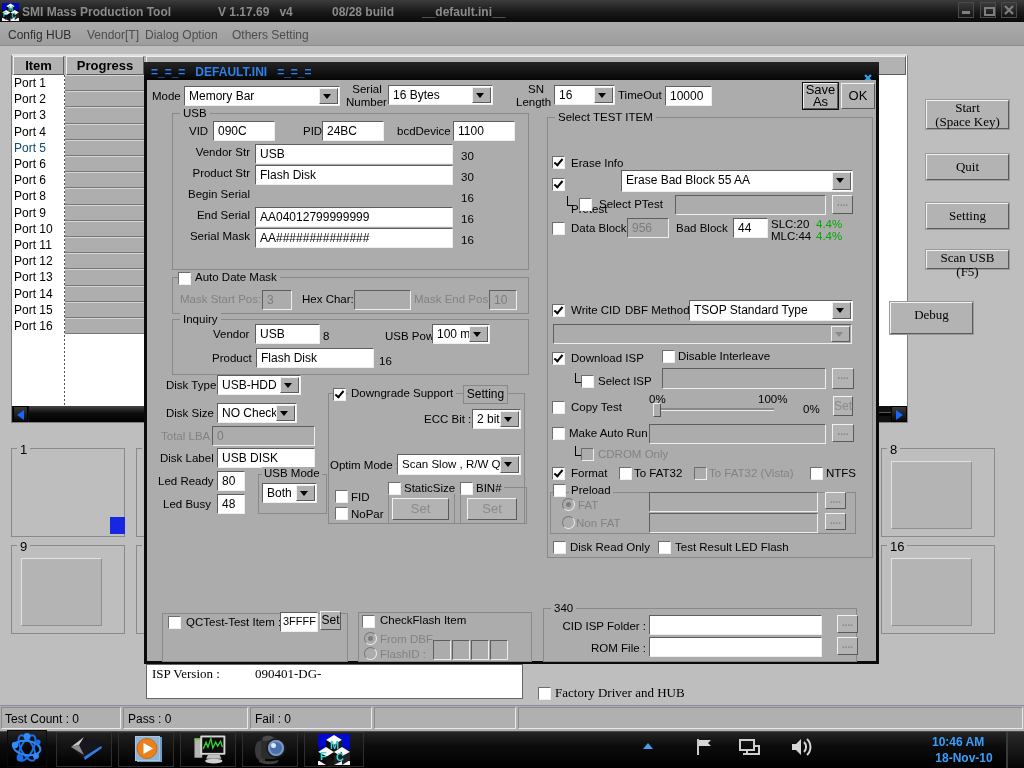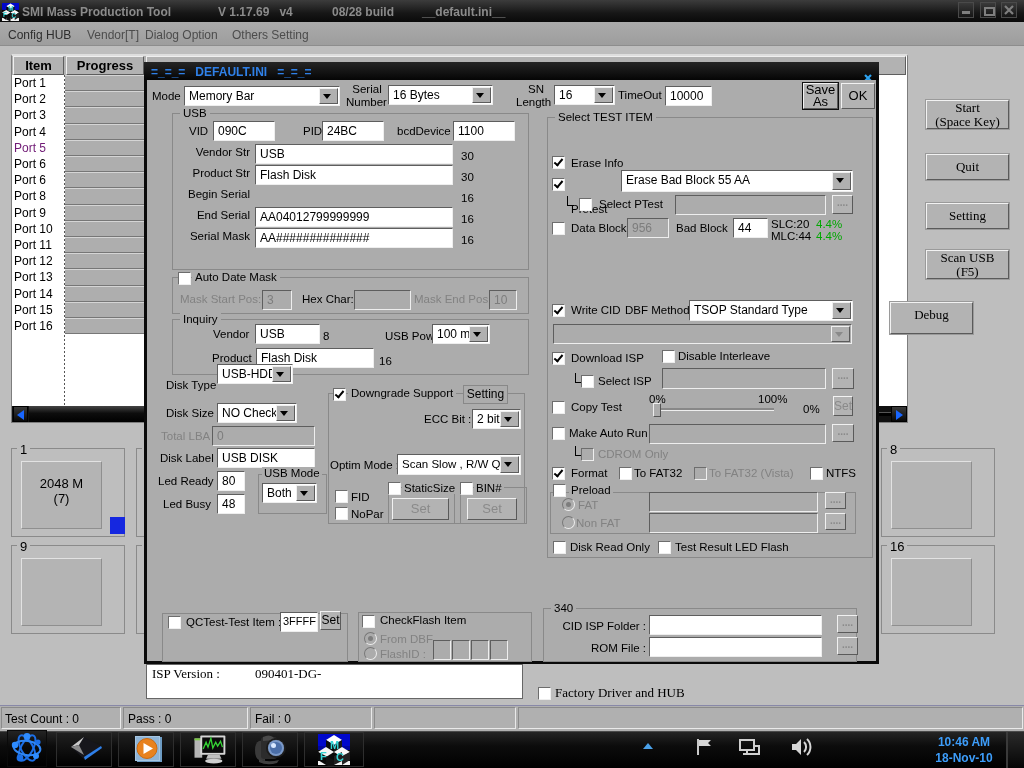--- a/index.html
+++ b/index.html
@@ -79,21 +79,21 @@
 <div class="abs" style="left:146px;top:56px;width:760px;height:19px;background:#b2b2b2;border:1px solid;border-color:#efefef #5e5e5e #5e5e5e #efefef;box-sizing:border-box"></div>
 
 <div class="abs" style="left:14px;top:76.0px;font:12px 'Liberation Sans';color:#000">Port 1</div>
 <div class="abs" style="left:65px;top:75.0px;width:81px;height:16.2px;background:#aeaeae;border-bottom:1px solid #777;border-top:1px solid #d5d5d5;box-sizing:border-box"></div>
 <div class="abs" style="left:14px;top:92.2px;font:12px 'Liberation Sans';color:#000">Port 2</div>
 <div class="abs" style="left:65px;top:91.2px;width:81px;height:16.2px;background:#aeaeae;border-bottom:1px solid #777;border-top:1px solid #d5d5d5;box-sizing:border-box"></div>
 <div class="abs" style="left:14px;top:108.4px;font:12px 'Liberation Sans';color:#000">Port 3</div>
 <div class="abs" style="left:65px;top:107.4px;width:81px;height:16.2px;background:#aeaeae;border-bottom:1px solid #777;border-top:1px solid #d5d5d5;box-sizing:border-box"></div>
 <div class="abs" style="left:14px;top:124.6px;font:12px 'Liberation Sans';color:#000">Port 4</div>
 <div class="abs" style="left:65px;top:123.6px;width:81px;height:16.2px;background:#aeaeae;border-bottom:1px solid #777;border-top:1px solid #d5d5d5;box-sizing:border-box"></div>
-<div class="abs" style="left:14px;top:140.8px;font:12px 'Liberation Sans';color:#701a75">Port 5</div>
+<div class="abs" style="left:14px;top:140.8px;font:12px 'Liberation Sans';color:#0c4a6e">Port 5</div>
 <div class="abs" style="left:65px;top:139.8px;width:81px;height:16.2px;background:#aeaeae;border-bottom:1px solid #777;border-top:1px solid #d5d5d5;box-sizing:border-box"></div>
 <div class="abs" style="left:14px;top:157.0px;font:12px 'Liberation Sans';color:#000">Port 6</div>
 <div class="abs" style="left:65px;top:156.0px;width:81px;height:16.2px;background:#aeaeae;border-bottom:1px solid #777;border-top:1px solid #d5d5d5;box-sizing:border-box"></div>
 <div class="abs" style="left:14px;top:173.2px;font:12px 'Liberation Sans';color:#000">Port 6</div>
 <div class="abs" style="left:65px;top:172.2px;width:81px;height:16.2px;background:#aeaeae;border-bottom:1px solid #777;border-top:1px solid #d5d5d5;box-sizing:border-box"></div>
 <div class="abs" style="left:14px;top:189.4px;font:12px 'Liberation Sans';color:#000">Port 8</div>
 <div class="abs" style="left:65px;top:188.4px;width:81px;height:16.2px;background:#aeaeae;border-bottom:1px solid #777;border-top:1px solid #d5d5d5;box-sizing:border-box"></div>
 <div class="abs" style="left:14px;top:205.6px;font:12px 'Liberation Sans';color:#000">Port 9</div>
 <div class="abs" style="left:65px;top:204.6px;width:81px;height:16.2px;background:#aeaeae;border-bottom:1px solid #777;border-top:1px solid #d5d5d5;box-sizing:border-box"></div>
 <div class="abs" style="left:14px;top:221.8px;font:12px 'Liberation Sans';color:#000">Port 10</div>
@@ -118,25 +118,24 @@
     </div>
 <div class="abs" style="left:29px;top:406px;width:845px;height:16px;background:linear-gradient(#444,#0d0d0d 45%,#000)"></div>
 <div class="abs" style="left:875px;top:412px;width:16px;height:3px;background:#000;border-top:1px solid #555"></div>
 <div class="abs" style="left:891px;top:406px;width:16px;height:16px;background:linear-gradient(#3a3a3a,#090909);border:1px solid #000;box-sizing:border-box">
   <div class="abs" style="left:4px;top:3px;width:0;height:0;border:5px solid transparent;border-left:7px solid #1866ff;border-right:none"></div>
     </div>
 
 <div class="btn" style="left:926px;top:100px;width:83px;height:29px;font:13px 'Liberation Serif',serif;line-height:14px;box-shadow:0 0 0 1px #9a9a9a">Start<br>(Space Key)</div>
 <div class="btn" style="left:926px;top:154px;width:83px;height:26px;font:13px 'Liberation Serif',serif;line-height:24px;box-shadow:0 0 0 1px #9a9a9a">Quit</div>
 <div class="btn" style="left:926px;top:203px;width:83px;height:26px;font:13px 'Liberation Serif',serif;line-height:24px;box-shadow:0 0 0 1px #9a9a9a">Setting</div>
-<div class="btn" style="left:926px;top:250px;width:83px;height:29px;font:13px 'Liberation Serif',serif;line-height:14px;box-shadow:0 0 0 1px #9a9a9a">Scan USB<br>(F5)</div>
+<div class="btn" style="left:926px;top:250px;width:83px;height:19px;font:13px 'Liberation Serif',serif;line-height:14px;box-shadow:0 0 0 1px #9a9a9a">Scan USB<br>(F5)</div>
 <div class="btn" style="left:890px;top:302px;width:83px;height:32px;font:13px 'Liberation Serif',serif;line-height:24px;box-shadow:0 0 0 1px #9a9a9a">Debug</div>
 <div class="abs" style="left:11px;top:448px;width:112px;height:87px;border:1px solid #8a8a8a">
       <div class="abs" style="left:5px;top:-7px;background:#bebebe;padding:0 3px;font:13px 'Liberation Sans'">1</div>
-      <div class="abs" style="left:9px;top:12px;width:81px;height:68px;background:#b4b4b4;border:1px solid;border-color:#e2e2e2 #8f8f8f #8f8f8f #e2e2e2;text-align:center;font:13px 'Liberation Sans';padding-top:14px;box-sizing:border-box">2048 M<br>(7)</div>
     </div>
 <div class="abs" style="left:110px;top:517px;width:15px;height:17px;background:#1527e0"></div>
 <div class="abs" style="left:136px;top:448px;width:112px;height:87px;border:1px solid #8a8a8a">
       <div class="abs" style="left:5px;top:-7px;background:#bebebe;padding:0 3px;font:13px 'Liberation Sans'">2</div>
       <div class="abs" style="left:9px;top:12px;width:81px;height:68px;background:#b4b4b4;border:1px solid;border-color:#e2e2e2 #8f8f8f #8f8f8f #e2e2e2;text-align:center;font:13px 'Liberation Sans';padding-top:14px;box-sizing:border-box"></div>
     </div>
 <div class="abs" style="left:11px;top:545px;width:112px;height:87px;border:1px solid #8a8a8a">
       <div class="abs" style="left:5px;top:-7px;background:#bebebe;padding:0 3px;font:13px 'Liberation Sans'">9</div>
       <div class="abs" style="left:9px;top:12px;width:81px;height:68px;background:#b4b4b4;border:1px solid;border-color:#e2e2e2 #8f8f8f #8f8f8f #e2e2e2;text-align:center;font:13px 'Liberation Sans';padding-top:14px;box-sizing:border-box"></div>
     </div>
@@ -242,21 +241,21 @@
 </svg>
 <svg class="abs" style="left:737px;top:738px" width="24" height="18" viewBox="0 0 24 18">
   <rect x="3" y="2" width="14" height="10" fill="none" stroke="#cfcfcf" stroke-width="2"></rect>
   <path d="M6 16 h8 M10 12 v4" stroke="#cfcfcf" stroke-width="2"></path>
   <path d="M17 8 h5 v8 h-8" fill="none" stroke="#cfcfcf" stroke-width="2"></path>
 </svg>
 <svg class="abs" style="left:789px;top:737px" width="26" height="20" viewBox="0 0 26 20">
   <path d="M3 7 h4 l5 -5 v16 l-5 -5 H3 z" fill="#d6d6d6"></path>
   <path d="M15 5 a7 7 0 0 1 0 10 M18 2 a11 11 0 0 1 0 16" fill="none" stroke="#d6d6d6" stroke-width="2"></path>
 </svg>
-<div class="abs" style="left:932px;top:735px;width:64px;text-align:center;font:bold 12px 'Liberation Sans';color:#3d9dfa">10:46 AM</div>
+<div class="abs" style="left:932px;top:735px;width:64px;text-align:left;font:bold 12px 'Liberation Sans';color:#3d9dfa">10:46 AM</div>
 <div class="abs" style="left:928px;top:751px;width:72px;text-align:center;font:bold 12px 'Liberation Sans';color:#3d9dfa">18-Nov-10</div>
 <div class="abs" style="left:1006px;top:732px;width:2px;height:36px;background:#3a3a3a"></div>
 <div class="abs" style="left:1008px;top:732px;width:16px;height:36px;background:linear-gradient(#2a2a2a,#050505)"></div>
 
 <div class="abs" id="dlg" style="left:144px;top:62px;width:735px;height:602px;background:#0a0a0a">
 <div class="abs" style="left:0;top:0;width:735px;height:18px;background:linear-gradient(#252525,#050505)"></div>
 <div class="abs" style="left:7px;top:3px;font:bold 12px 'Liberation Sans';color:#2f80e8">=_=_=&nbsp;&nbsp;&nbsp;DEFAULT.INI&nbsp;&nbsp;&nbsp;=_=_=</div>
 <div class="abs" style="left:720px;top:6px;width:8px;height:8px"><svg width="8" height="8">
           <path d="M1 1 L7 7 M7 1 L1 7" stroke="#2da2f0" stroke-width="2.2"></path>
         </svg></div>
@@ -311,21 +310,21 @@
       </div>
 <div class="lbl" style="left:69px;top:266px;">Vendor</div>
 <div class="fld" style="left:111px;top:262px;width:65px;height:19px;">USB</div>
 <div class="lbl" style="left:179px;top:268px;">8</div>
 <div class="lbl" style="left:241px;top:268px;">USB Power</div>
 <div class="fld" style="left:288px;top:262px;width:58px;height:20px">100 mA<div class="ar"></div></div>
 <div class="lbl" style="left:68px;top:290px;">Product</div>
 <div class="fld" style="left:112px;top:286px;width:118px;height:19px;">Flash Disk</div>
 <div class="lbl" style="left:235px;top:293px;">16</div>
 <div class="lbl" style="left:22px;top:317px;">Disk Type</div>
-<div class="fld" style="left:73px;top:302px;width:76px;height:20px">USB-HDD<div class="ar"></div></div>
+<div class="fld" style="left:73px;top:313px;width:84px;height:20px">USB-HDD<div class="ar"></div></div>
 <div class="lbl" style="left:22px;top:345px;">Disk Size</div>
 <div class="fld" style="left:73px;top:341px;width:80px;height:20px">NO Check<div class="ar"></div></div>
 <div class="lblg" style="left:17px;top:368px;">Total LBA</div>
 <div class="fld fldg" style="left:68px;top:364px;width:103px;height:18px;">0</div>
 <div class="lbl" style="left:16px;top:390px;">Disk Label</div>
 <div class="fld" style="left:73px;top:386px;width:98px;height:19px;">USB DISK</div>
 <div class="lbl" style="left:14px;top:413px;">Led Ready</div>
 <div class="fld" style="left:73px;top:409px;width:28px;height:19px;">80</div>
 <div class="lbl" style="left:19px;top:436px;">Led Busy</div>
 <div class="fld" style="left:73px;top:432px;width:28px;height:19px;">48</div>

